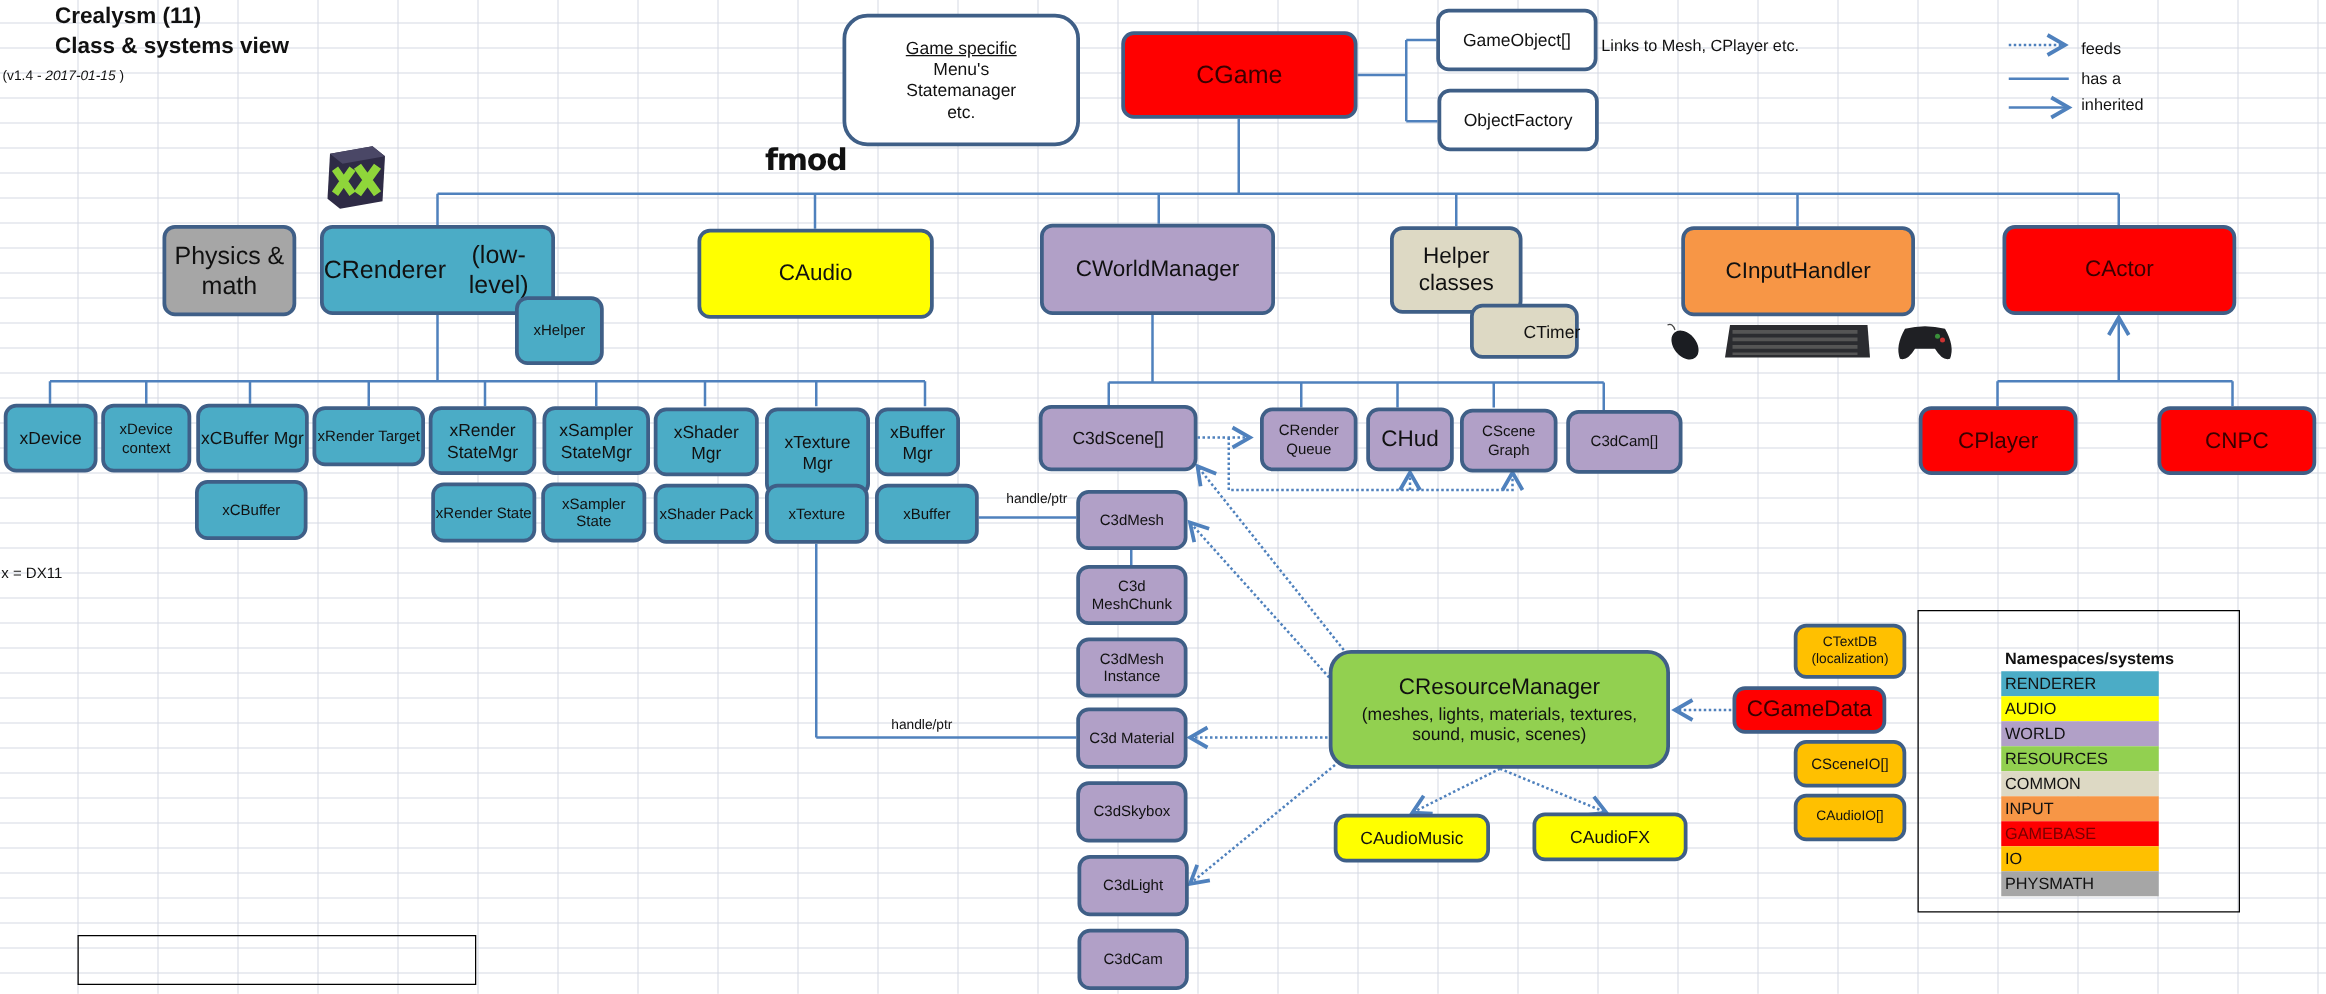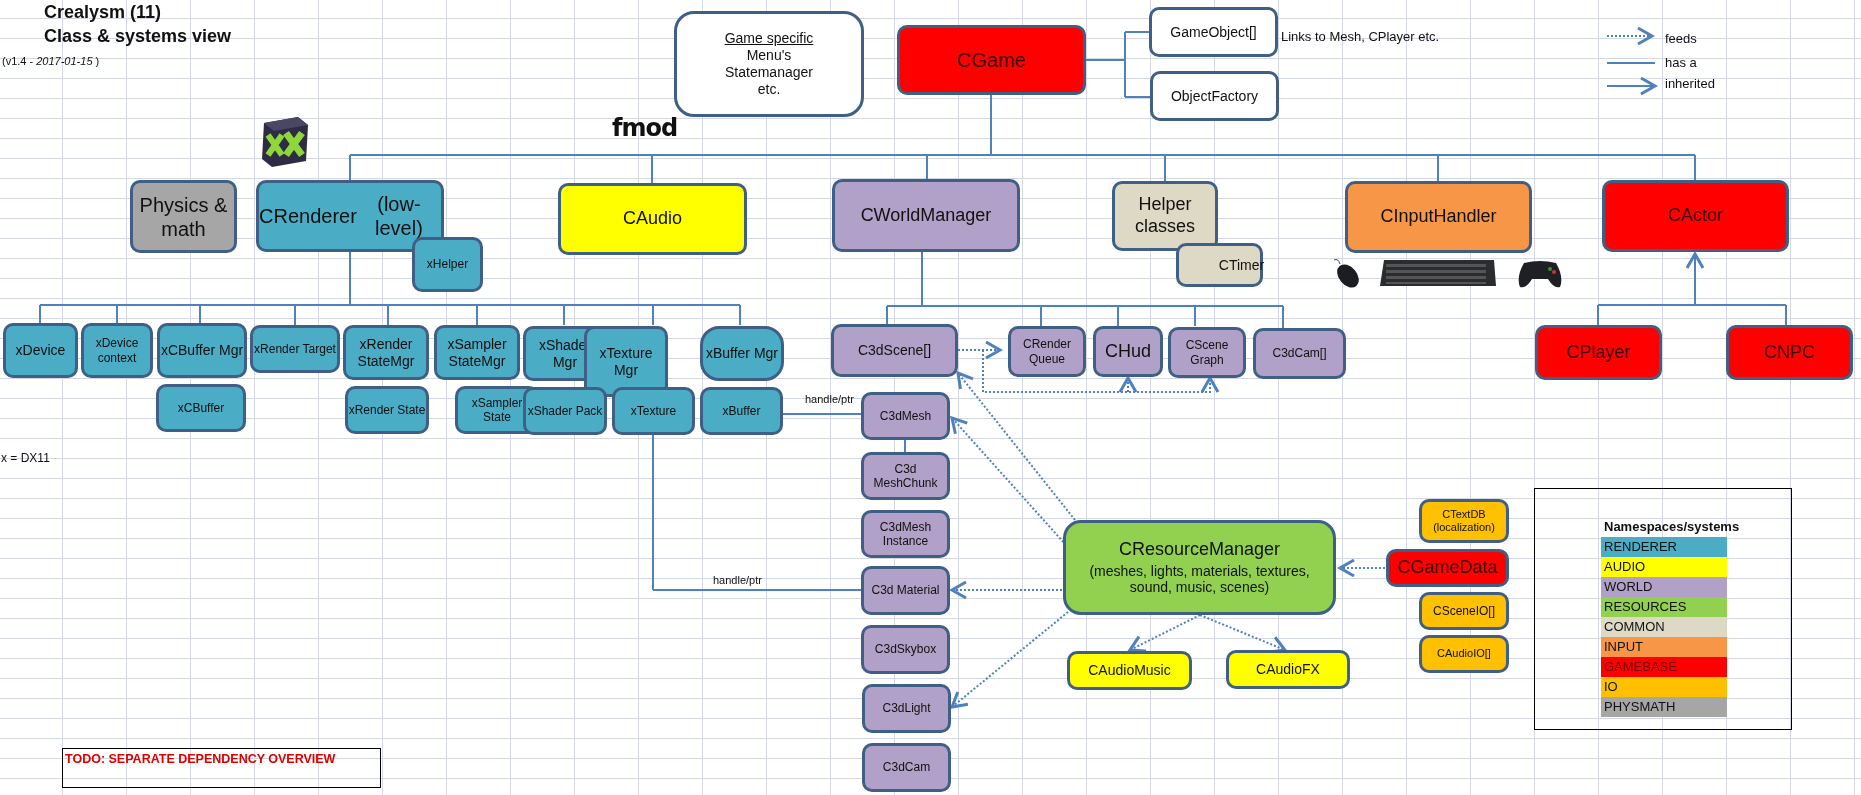--- a/index.html
+++ b/index.html
@@ -21,21 +21,21 @@
     display:flex; align-items:center; justify-content:center;
     text-align:center; line-height:1.2; color:#111;
   }
   .renderer { background:#4bacc6; }
   .audio { background:#ffff00; }
   .world { background:#b1a0c7; }
   .resources { background:#92d050; }
   .common { background:#ddd9c4; }
   .input { background:#f79646; }
   .gamebase { background:#ff0000; color:#3a0000; }
-  .io { background:#ffc000; }
+  .io { background:#ffc000;margin-left:16px; }
   .physmath { background:#a6a6a6; }
   .white { background:#ffffff; }
   .sm { font-size:12px; }
   .md { font-size:14px; }
   .lg { font-size:18px; }
   .xl { font-size:20px; }
   .title { font-weight:bold; font-size:18px;margin-left:41px; }
   svg.conn { position:absolute; left:0; top:0; pointer-events:none; }
   .legend-row { display:flex; align-items:center; height:24px; font-size:13px; }
   .ns-table { position:absolute; left:1601px; top:517px; width:126px; }
@@ -196,26 +196,26 @@
 <div class="box gamebase lg" style="left:1535px;top:325px;width:127px;height:55px;">CPlayer</div>
 <div class="box gamebase lg" style="left:1726px;top:325px;width:127px;height:55px;">CNPC</div>
 
 <div class="box renderer md" style="left:3px;top:323px;width:75px;height:55px;">xDevice</div>
 <div class="box renderer sm" style="left:81px;top:323px;width:72px;height:55px;">xDevice context</div>
 <div class="box renderer md" style="left:157px;top:323px;width:90px;height:55px;">xCBuffer Mgr</div>
 <div class="box renderer sm" style="left:250px;top:325px;width:90px;height:48px;">xRender Target</div>
 <div class="box renderer md" style="left:343px;top:325px;width:86px;height:55px;">xRender StateMgr</div>
 <div class="box renderer md" style="left:434px;top:325px;width:86px;height:55px;">xSampler StateMgr</div>
 <div class="box renderer md" style="left:523px;top:326px;width:84px;height:55px;">xShader Mgr</div>
-<div class="box renderer md" style="left:584px;top:326px;width:84px;height:71px;">xTexture Mgr</div>
-<div class="box renderer md" style="left:700px;top:326px;width:84px;height:55px;border-radius:19px;">xBuffer Mgr</div>
+<div class="box renderer md" style="left:612px;top:326px;width:84px;height:71px;">xTexture Mgr</div>
+<div class="box renderer md" style="left:700px;top:326px;width:68px;height:55px;">xBuffer Mgr</div>
 
 <div class="box renderer sm" style="left:156px;top:384px;width:90px;height:48px;">xCBuffer</div>
 <div class="box renderer sm" style="left:345px;top:386px;width:84px;height:48px;">xRender State</div>
-<div class="box renderer sm" style="left:455px;top:386px;width:84px;height:48px;">xSampler State</div>
+<div class="box renderer sm" style="left:433px;top:386px;width:84px;height:48px;">xSampler State</div>
 <div class="box renderer sm" style="left:523px;top:387px;width:84px;height:48px;">xShader Pack</div>
 <div class="box renderer sm" style="left:612px;top:387px;width:83px;height:48px;">xTexture</div>
 <div class="box renderer sm" style="left:700px;top:387px;width:83px;height:48px;">xBuffer</div>
 
 <div class="abs" style="left:1px;top:451px;font-size:12px;">x = DX11</div>
 <div class="abs" style="left:805px;top:393px;font-size:11px;">handle/ptr</div>
 <div class="abs" style="left:713px;top:574px;font-size:11px;">handle/ptr</div>
 
 <div class="box world md" style="left:831px;top:324px;width:127px;height:53px;">C3dScene[]</div>
 <div class="box world sm" style="left:1008px;top:326px;width:78px;height:51px;">CRender Queue</div>
@@ -251,14 +251,13 @@
   <div class="ns-row" style="background:#b1a0c7;">WORLD</div>
   <div class="ns-row" style="background:#92d050;">RESOURCES</div>
   <div class="ns-row" style="background:#ddd9c4;">COMMON</div>
   <div class="ns-row" style="background:#f79646;">INPUT</div>
   <div class="ns-row" style="background:#ff0000;color:#700;">GAMEBASE</div>
   <div class="ns-row" style="background:#ffc000;">IO</div>
   <div class="ns-row" style="background:#a6a6a6;">PHYSMATH</div>
 </div>
 
 <div class="abs" style="left:62px;top:748px;width:319px;height:40px;border:1px solid #000;color:#e00000;font-weight:bold;font-size:12.5px;line-height:20px;padding-left:2px;box-sizing:border-box;">
-  <div>TODO: SEPARATE DEPENDENCY OVERVIEW</div>
 </div>
 
 </body></html>

